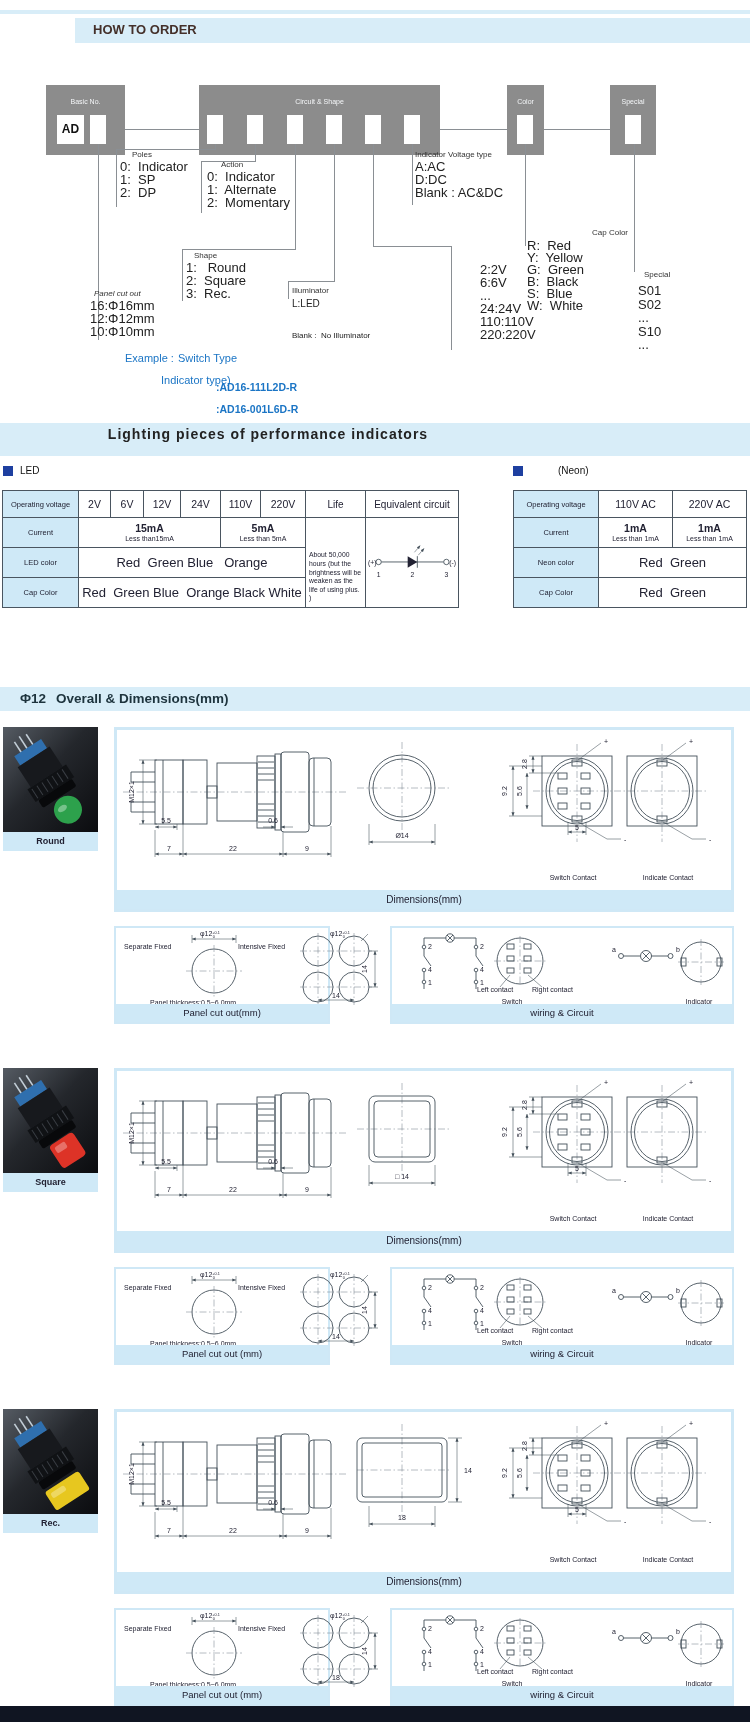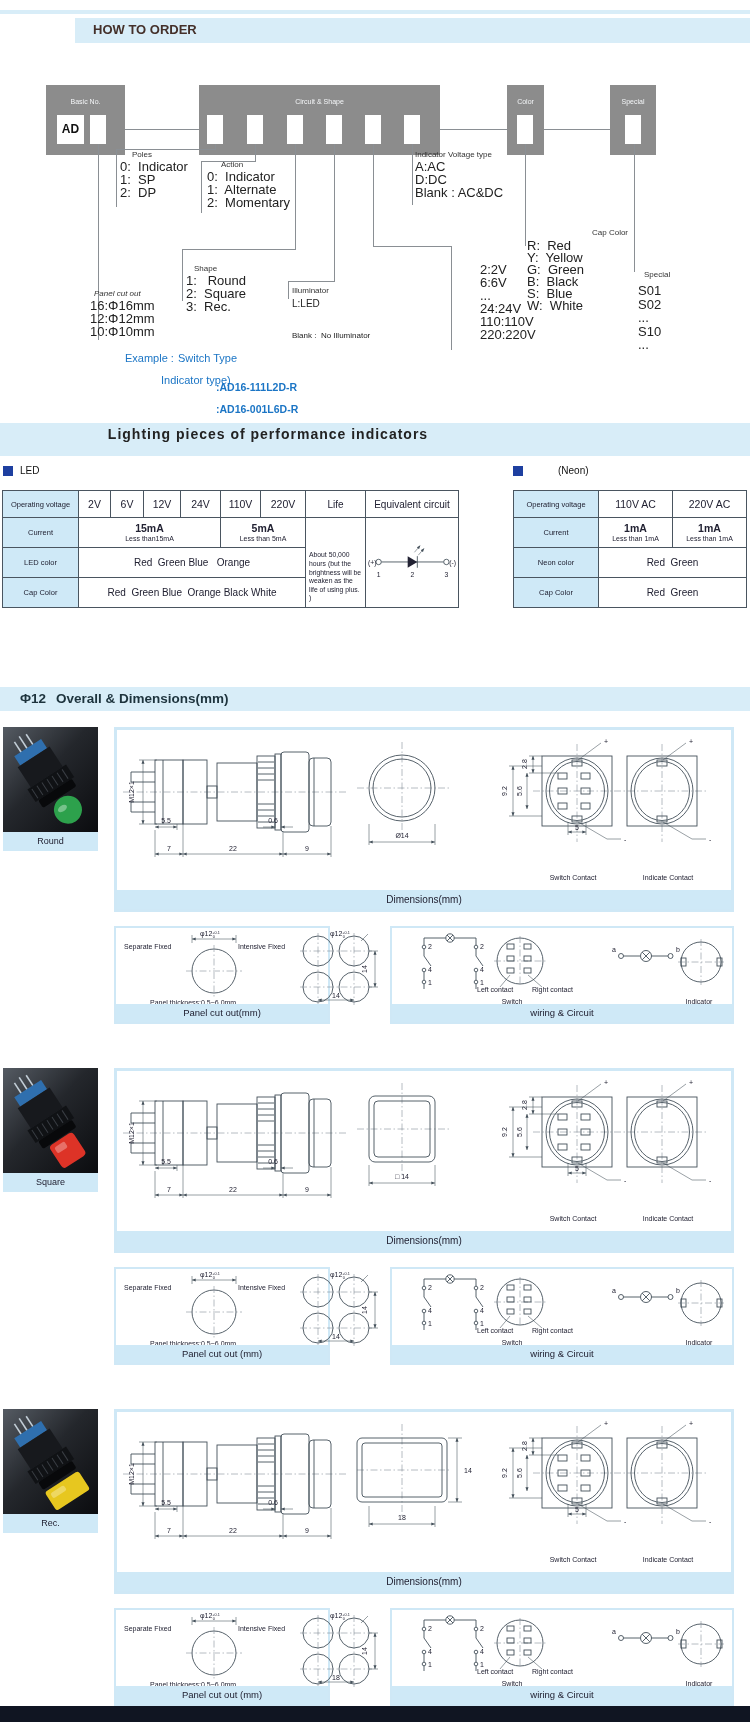--- a/index.html
+++ b/index.html
@@ -20,29 +20,29 @@
   .ex-lg{position:absolute;font-size:10.5px;font-weight:bold;color:#1b75c5;white-space:pre;margin-top:32px;}
   
   .spec{position:absolute;border-collapse:collapse;table-layout:fixed;color:#223;background:#fff;}
   .spec td{border:1px solid #4a5560;text-align:center;vertical-align:middle;padding:0;background:#fff;overflow:hidden;}
   .spec td.hd{background:#cfe9f7;font-size:7.5px;}
   .spec tr.r1{height:27px;} .spec tr.r2{height:30px;} .spec tr.r3{height:30px;} .spec tr.r4{height:30px;}
   .spec .v{font-size:10.5px;font-weight:normal;}
   .spec .smh{font-size:10px;}
   .spec .big{font-size:10.5px;font-weight:bold;line-height:12px;}
   .spec .small{font-size:7px;line-height:9px;}
-  .spec .mid{font-size:10px;white-space:pre;}
+  .spec .mid{font-size:13px;white-space:pre;}
   .spec td.life{font-size:6.8px;line-height:8.6px;text-align:left;vertical-align:bottom;padding:2px 2px 4px 3px;}
   .legend-sq{position:absolute;width:10px;height:10px;background:#1e3fa0;}
   .legend-tx{position:absolute;font-size:10px;color:#111;}
   
   .dim-block{position:absolute;left:0;width:750px;height:297px;}
   .block-0{top:727px;} .block-1{top:1068px;} .block-2{top:1409px;}
   .photo{position:absolute;left:3px;top:0;width:95px;height:105px;background:#111;}
-  .photo-label{position:absolute;left:3px;top:105px;width:95px;height:19px;background:#cfe9f7;text-align:center;font-size:9px;line-height:19px;color:#223;}
+  .photo-label{position:absolute;left:3px;top:105px;width:95px;height:19px;background:#cfe9f7;text-align:center;font-size:9px;line-height:19px;color:#223;font-weight:bold;}
   .main-panel{position:absolute;left:114px;top:0;width:620px;height:185px;border:3px solid #cfe8f6;box-sizing:border-box;background:#fff;}
   .main-panel svg{position:absolute;left:0;top:0;}
   .band{position:absolute;left:0;bottom:0;width:100%;height:19px;background:#cfe9f7;text-align:center;font-size:10px;line-height:19px;color:#223;}
   .sub-panel{position:absolute;top:199px;height:98px;border:2px solid #cfe8f6;box-sizing:border-box;background:#fff;}
   .cut-panel{left:114px;width:216px;}
   .wire-panel{left:390px;width:344px;}
   .sub-panel .band{height:18px;font-size:9.5px;line-height:18px;}
   .sub-panel svg{position:absolute;left:0;top:1px;}
   
   .tech line,.tech rect,.tech circle,.tech ellipse,.tech polyline{stroke:#44505a;fill:none;stroke-width:0.9;}
@@ -123,21 +123,21 @@
     <div class="lg-i">0:  Indicator</div>
     <div class="lg-i">1:  Alternate</div>
     <div class="lg-i">2:  Momentary</div>
   </div>
   <div class="lg big" style="left:415px;top:150px">
     <div class="lg-t">Indicator Voltage type</div>
     <div class="lg-i">A:AC</div>
     <div class="lg-i">D:DC</div>
     <div class="lg-i">Blank : AC&amp;DC</div>
   </div>
-  <div class="lg" style="left:186px;top:264px">
+  <div class="lg" style="left:186px;top:251px">
     <div class="lg-t" style="padding-left:8px">Shape</div>
     <div class="lg-i">1:   Round</div>
     <div class="lg-i">2:  Square</div>
     <div class="lg-i">3:  Rec.</div>
   </div>
   <div class="lg big" style="left:90px;top:289px">
     <div class="lg-t" style="padding-left:4px;font-style:italic">Panel cut out</div>
     <div class="lg-i">16:Φ16mm</div>
     <div class="lg-i">12:Φ12mm</div>
     <div class="lg-i">10:Φ10mm</div>

